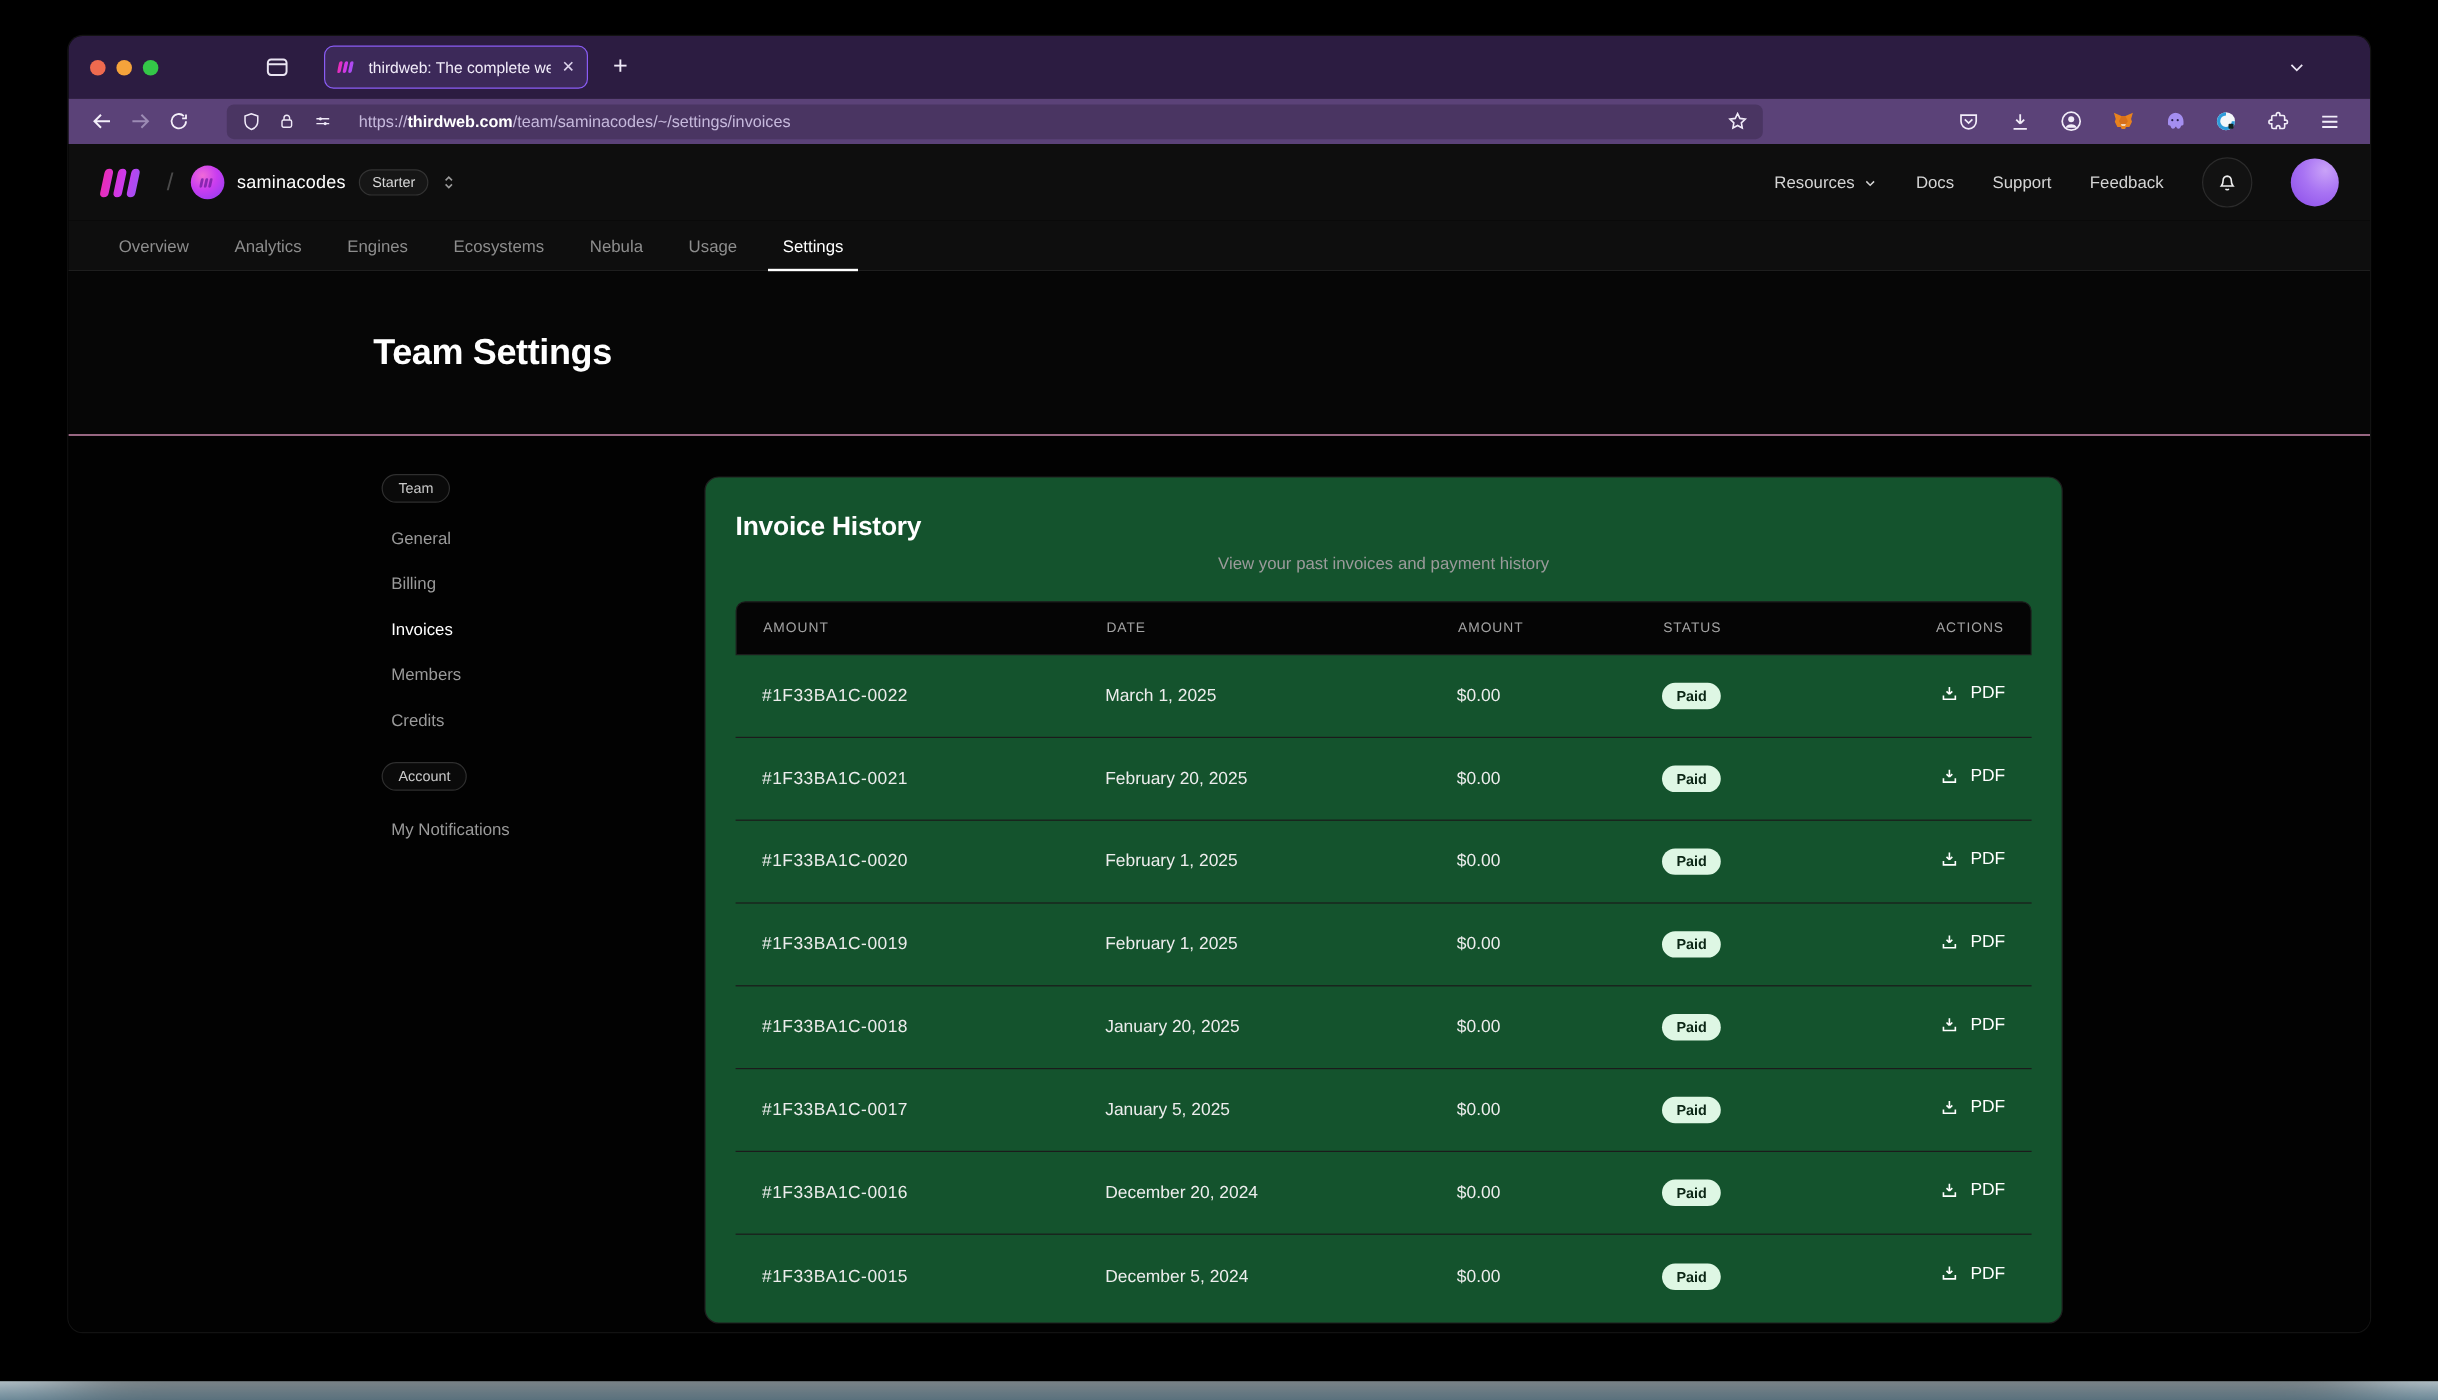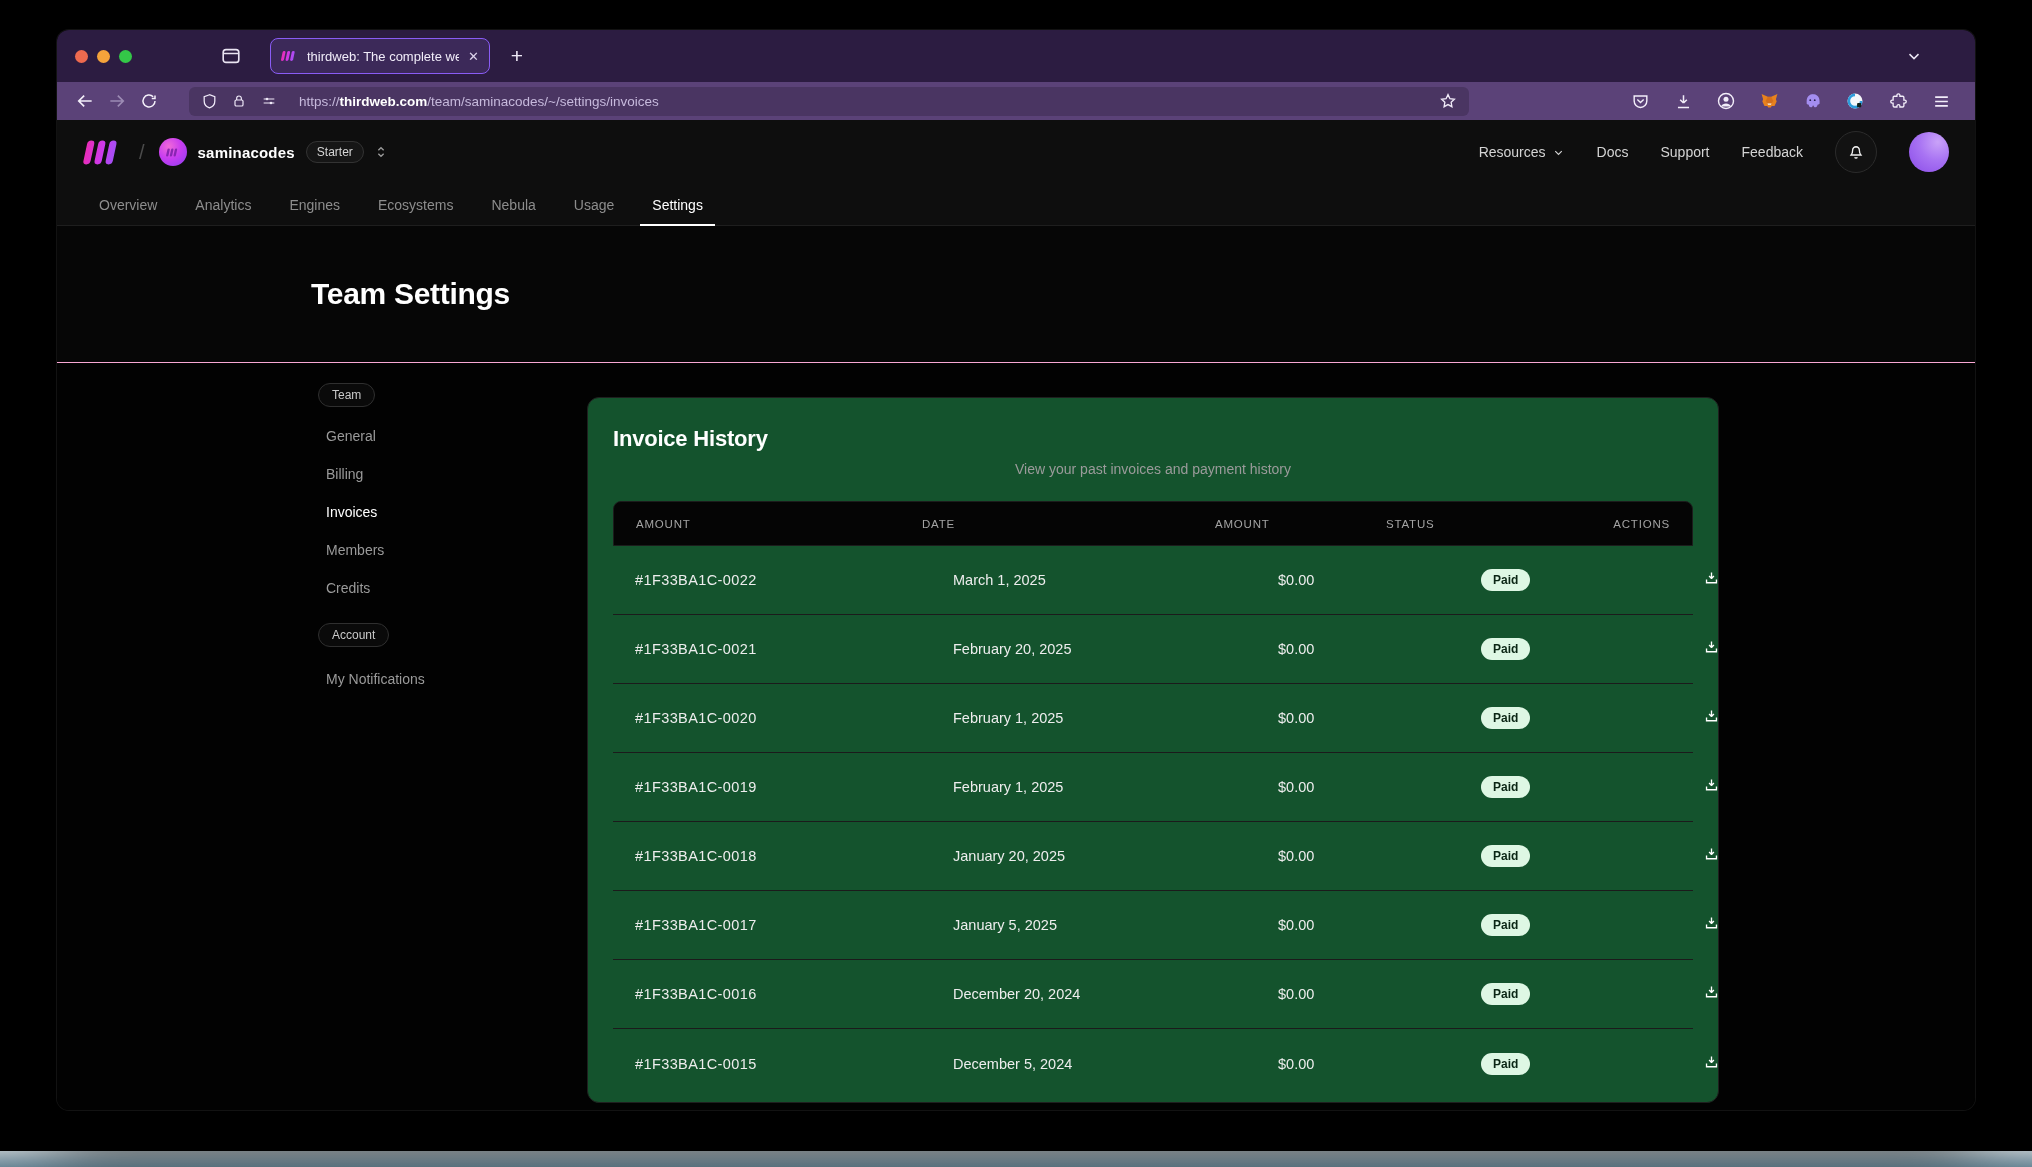--- a/index.html
+++ b/index.html
@@ -46,63 +46,63 @@
   .ext-btn { display:flex; align-items:center; justify-content:center; width:28px; height:28px;
     border-radius:6px; color:#f2edf9; }
 
   
   .app { position:relative; height:990px; background:#020202; color:#fff; }
   .app-header { height:64px; background:#0e0e0e; display:flex; align-items:center; padding:0 26px; }
   .slash { color:#4b4b4b; font-size:20px; font-weight:300; margin:0 14px; }
   .team-avatar { width:28px; height:28px; border-radius:50%;
     background:radial-gradient(circle at 35% 30%,#f06ad8 0%,#c93df0 45%,#8b3df0 100%);
     display:flex; align-items:center; justify-content:center; }
-  .team-name { font-size:15px; font-weight:700; margin-left:11px; letter-spacing:.2px; }
+  .team-name { font-size:15px; font-weight:400; margin-left:11px; letter-spacing:.2px; }
   .plan-badge { margin-left:11px; font-size:12px; color:#d6d6d6; background:#161616;
     border:1px solid #333; border-radius:999px; padding:3px 10px; }
   .selector-ico { margin-left:9px; color:#9a9a9a; display:flex; }
   .header-right { margin-left:auto; display:flex; align-items:center; gap:32px; }
   .hlink { font-size:14px; color:#d4d4d4; display:flex; align-items:center; gap:6px; cursor:default; }
   .bell-btn { width:42px; height:42px; border-radius:50%; background:#121212; border:1px solid #2b2b2b;
     display:flex; align-items:center; justify-content:center; color:#eee; }
   .user-avatar { width:40px; height:40px; border-radius:50%;
     background:radial-gradient(circle at 72% 25%,#c9a2f8 0%,#a873f3 45%,#8a4be8 100%); }
 
   .app-nav { height:42px; background:#0e0e0e; border-bottom:1px solid #1e1e1e;
     display:flex; align-items:stretch; gap:38px; padding:0 42px; }
   .nav-item { display:flex; align-items:center; font-size:14px; color:#8d8d8d; position:relative; cursor:default; }
   .nav-item.active { color:#fff; }
   .nav-item.active::after { content:""; position:absolute; left:-12px; right:-12px; bottom:-1px; height:2px; background:#fff; }
 
   .band { height:137px; background:#060606; border-bottom:1px solid #f9a8d4; display:flex; align-items:center; padding-left:254px; }
   .page-title { font-size:30px; font-weight:600; letter-spacing:-.3px; }
 
   .content { position:relative; height:747px; }
-  .sidebar { position:absolute; left:261px; top:20px; width:240px; }
+  .sidebar { position:absolute; left:261px; top:32px; width:240px; }
   .side-pill { display:inline-block; font-size:12px; color:#c9c9c9; border:1px solid #2f2f2f;
     border-radius:999px; padding:4px 13px; background:#0a0a0a; }
   .side-list { margin:21px 0 0 8px; list-style:none; }
   .side-list li { font-size:14px; color:#9a9a9a; margin-bottom:22px; cursor:default; }
   .side-list li.active { color:#fff; font-weight:500; }
   .pill-account { margin-top:5px; }
   .side-list.second { margin-top:24px; }
 
   .card { position:absolute; left:530px; top:34px; width:1132px; height:706px;
     background:#14532d; border:1px solid #1f1f1f; border-radius:12px; padding:28px 25px; overflow:hidden; }
   .card-title { font-size:22px; font-weight:700; letter-spacing:-.2px; }
   .card-sub { font-size:14px; color:#9b9b9b; margin-top:9px;text-align:center; }
 
   .table { margin-top:24px; }
   .thead { display:grid; grid-template-columns:308px 293px 171px 190px 1fr; align-items:center;
     height:45px; background:#050505; border:1px solid #1c1c1c; border-radius:8px 8px 0 0; }
   .th { font-size:11.5px; color:#a3a3a3; letter-spacing:.07em; font-weight:400; }
   .th:first-child { padding-left:22px; }
   .th.right, .c.right { text-align:right; padding-right:22px; }
   .trow { display:grid; grid-template-columns:308px 293px 171px 190px 1fr; align-items:center;
-    height:69px; border-bottom:1px solid #1b1b1b;gap:32px; }
+    height:69px; border-bottom:1px solid #1b1b1b; }
   .trow:last-child { border-bottom:none; }
   .c { font-size:14.5px; color:#ededed; }
   .c.inv { padding-left:22px; letter-spacing:.4px; }
   .badge { display:inline-block; font-size:12px; font-weight:700; color:#0b2615;
     background:#def7e4; border-radius:999px; padding:4px 12px; }
   .pdf-btn { display:inline-flex; align-items:center; gap:9px; background:none; border:none;
     color:#fff; font-size:14.5px; font-family:inherit; cursor:pointer; }
 
   svg { display:block; }
 </style>

